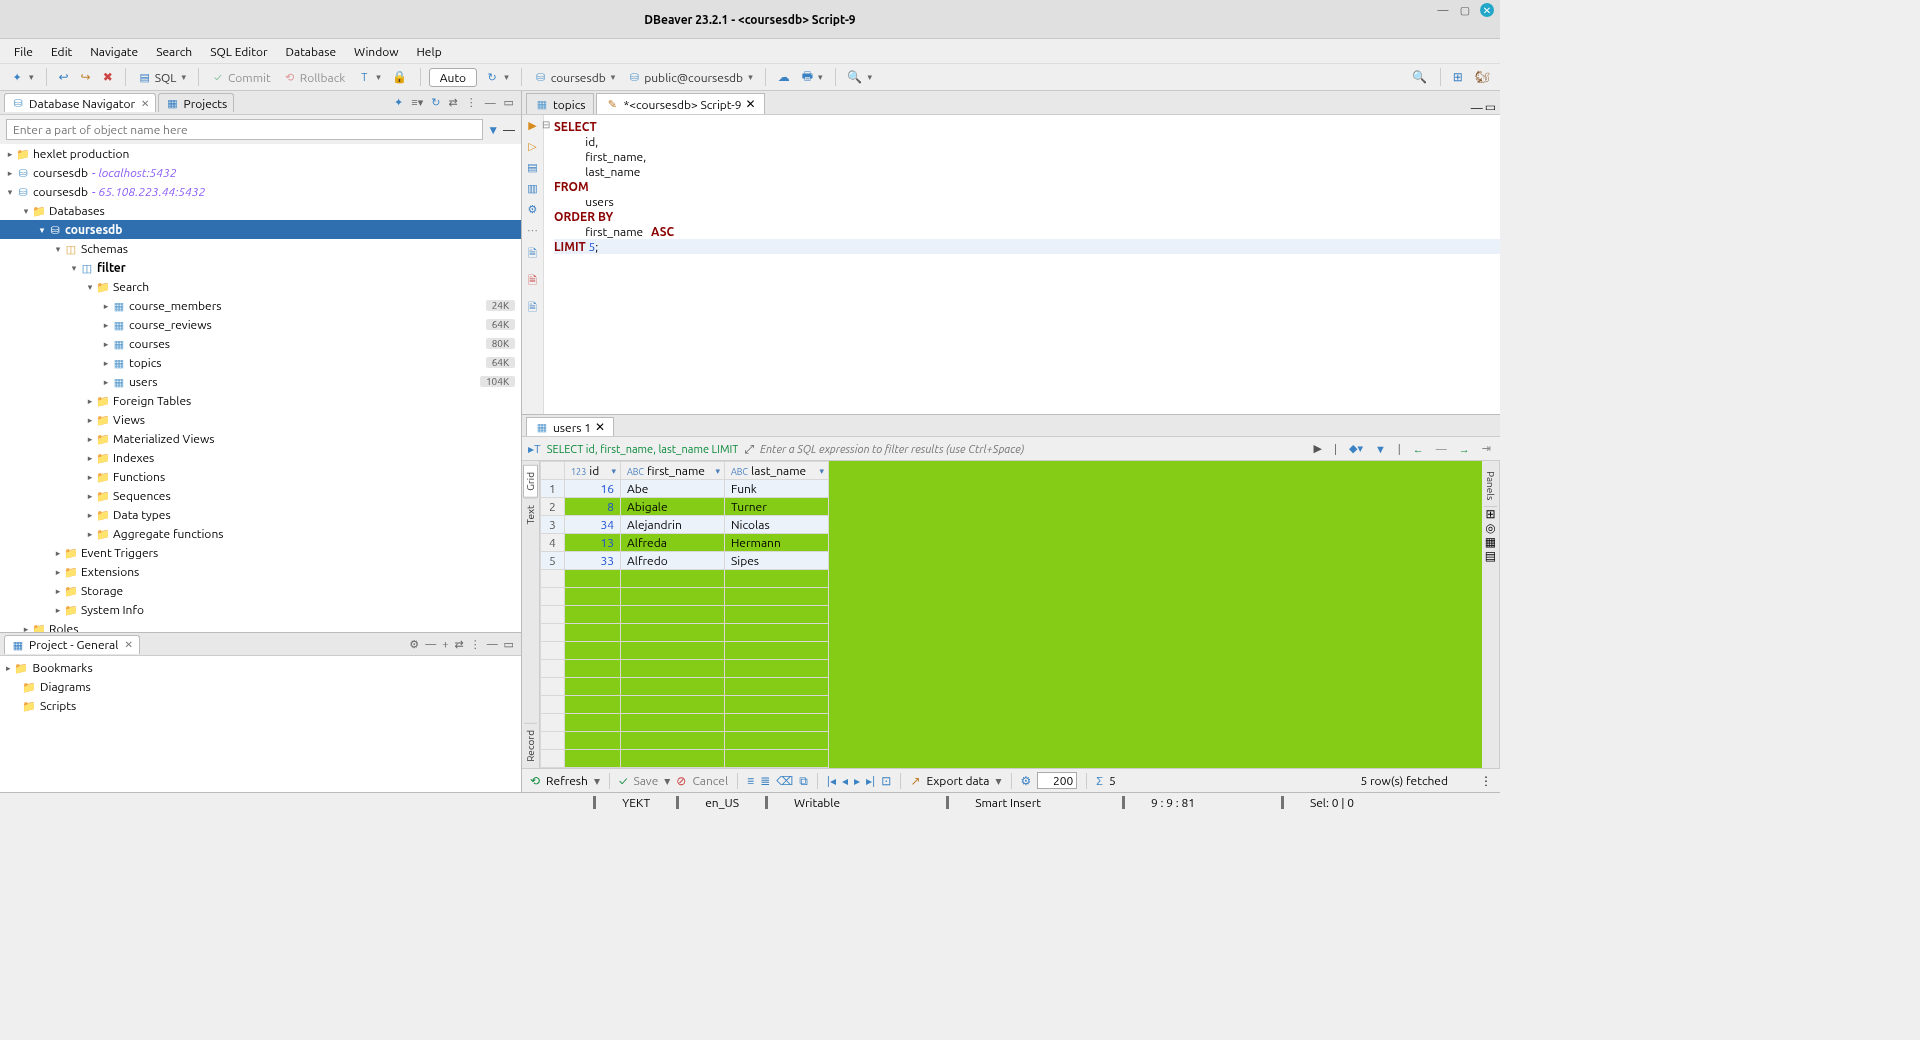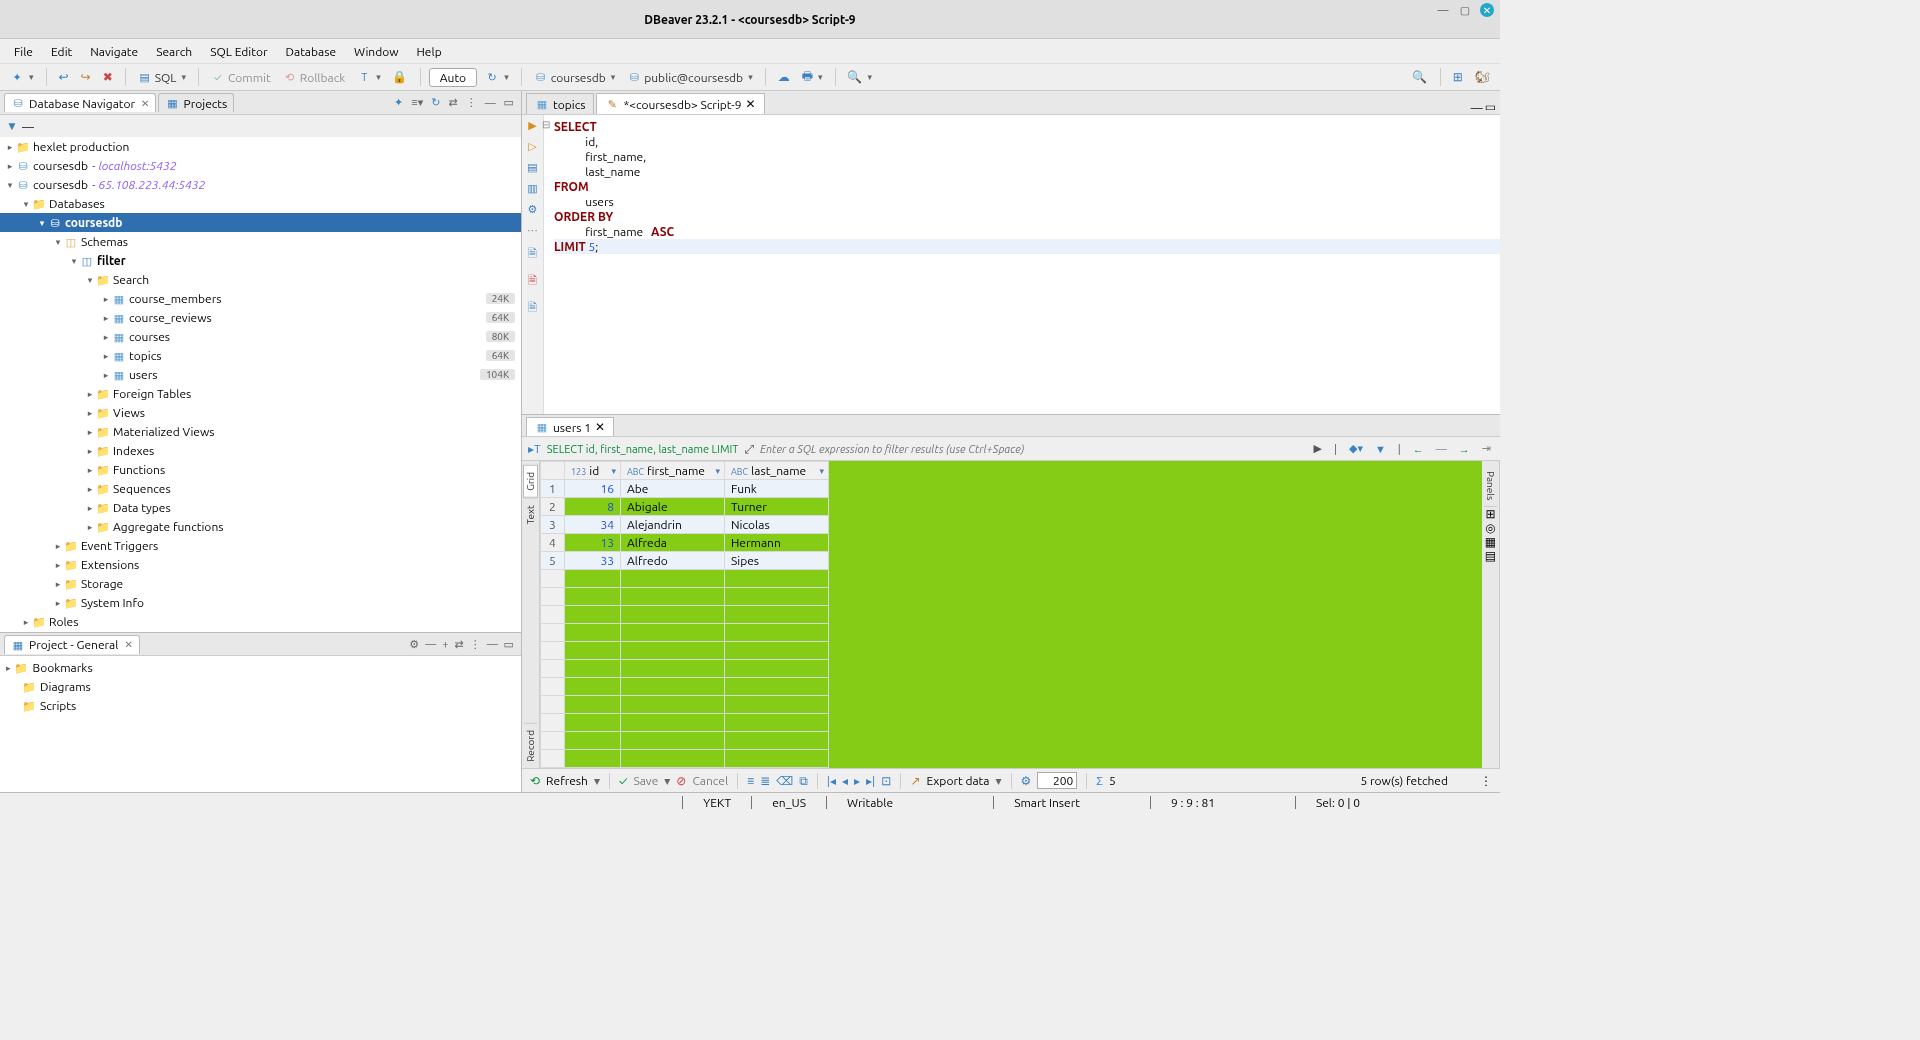--- a/index.html
+++ b/index.html
@@ -88,21 +88,21 @@
 table.data th.colh { position: relative; }
 table.data th .ddarr { position: absolute; right: 4px; top: 4px; color: #4a7ebf; font-size: 9px; }
 table.data th .typeic { color: #4a7ebf; font-size: 9px; margin-right: 3px; }
 table.data td.num { text-align: right; }
 table.data tr.odd td { background: #ecf2fa; }
 .rowh { background: #f0f0f0; text-align: center !important; color: #555; width: 24px; }
 .res-toolbar { height: 24px; border-top: 1px solid #ccc; background: #efefef; display: flex; align-items: center; padding: 0 8px; gap: 6px; font-size: 11px; }
 .res-toolbar .sep { width: 1px; height: 16px; background: #ccc; margin: 0 3px; }
 .res-toolbar .pgsize { border: 1px solid #aaa; width: 40px; padding: 1px 3px; background: #fff; text-align: right; }
 .statusbar { height: 20px; border-top: 1px solid #bbb; background: #efefef; display: flex; align-items: center; font-size: 11px; }
-.statusbar .cell { padding: 0 20px; border-left: 1px solid #737373; }
+.statusbar .cell { padding: 0 26px; border-left: 3px solid #737373; }
 .statusbar .cell:first-child { border-left: none; }
 .statusbar .spacer { flex: 1; }
 </style>
 </head>
 <body>
 
 <div class="titlebar">
   <span class="title">DBeaver 23.2.1 - &lt;coursesdb&gt; Script-9</span>
   <div class="winctrls">
     <span>—</span>
@@ -190,20 +190,21 @@
       <div class="spacer"></div>
       <span class="mini" style="color:#3b82c4">✦</span>
       <span class="mini">≡▾</span>
       <span class="mini" style="color:#3b82c4">↻</span>
       <span class="mini">⇄</span>
       <span class="mini">⋮</span>
       <span class="mini">—</span>
       <span class="mini">▭</span>
     </div>
     <div class="searchrow">
+      <input placeholder="Enter a part of object name here" style="">
       <span class="mini" style="color:#3b82c4">▼</span>
       <span class="mini">—</span>
     </div>
     <div class="tree">
       <div class="tree-row">
           <span class="ind" style="width:4px"></span>
           <span class="twisty">▸</span>
           <span class="icon icon-folder">📁</span>
           <span class="lbl">hexlet production</span>
         </div>

